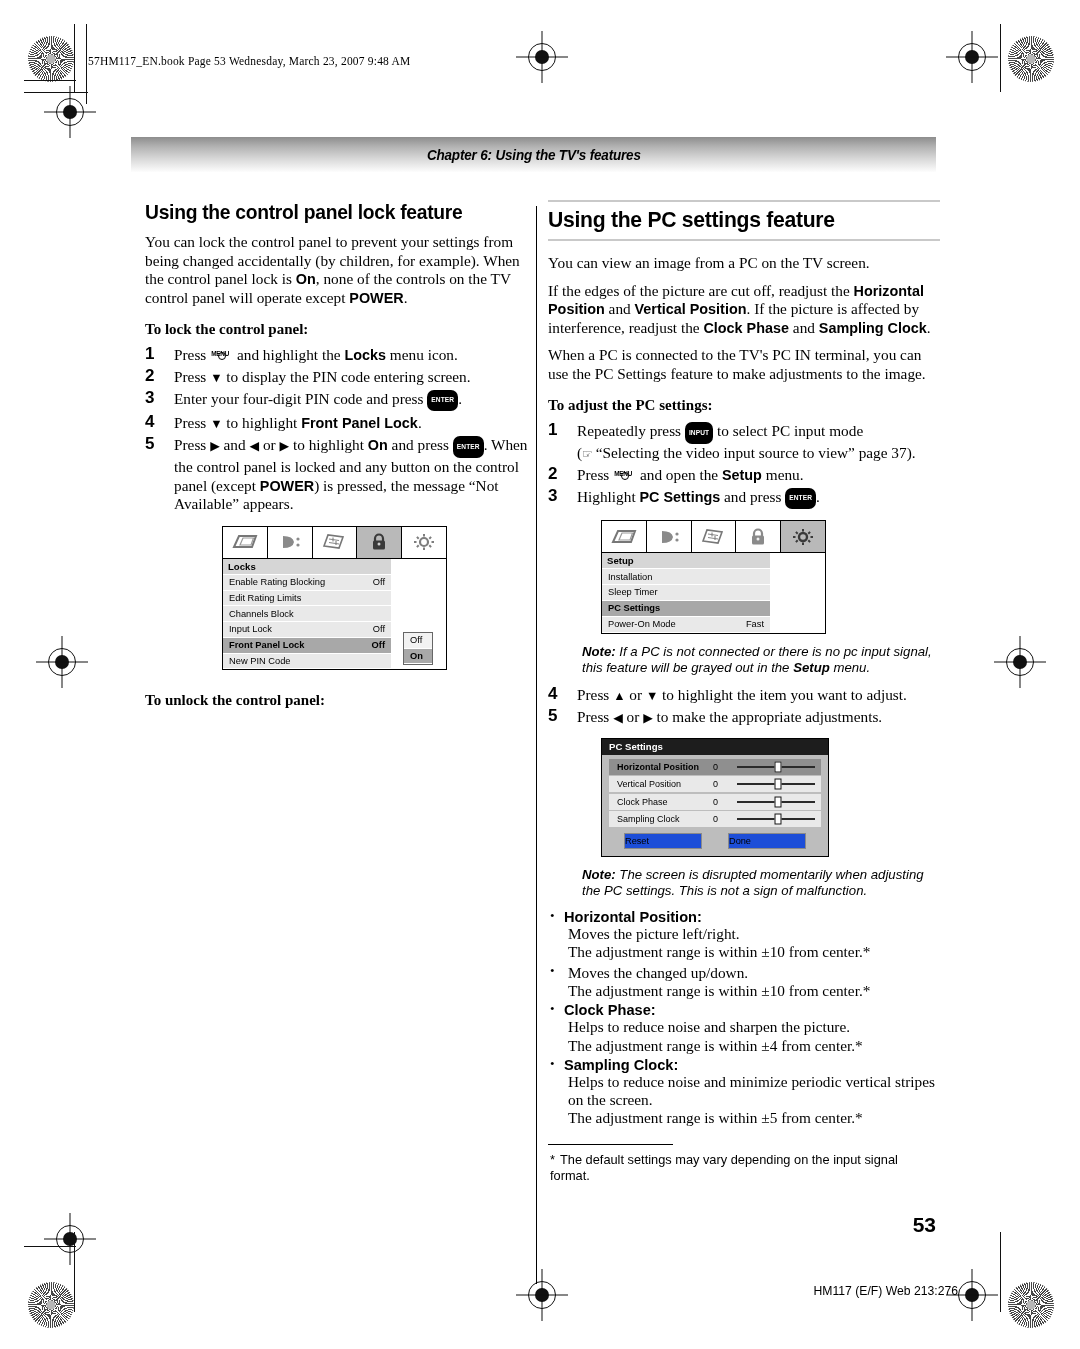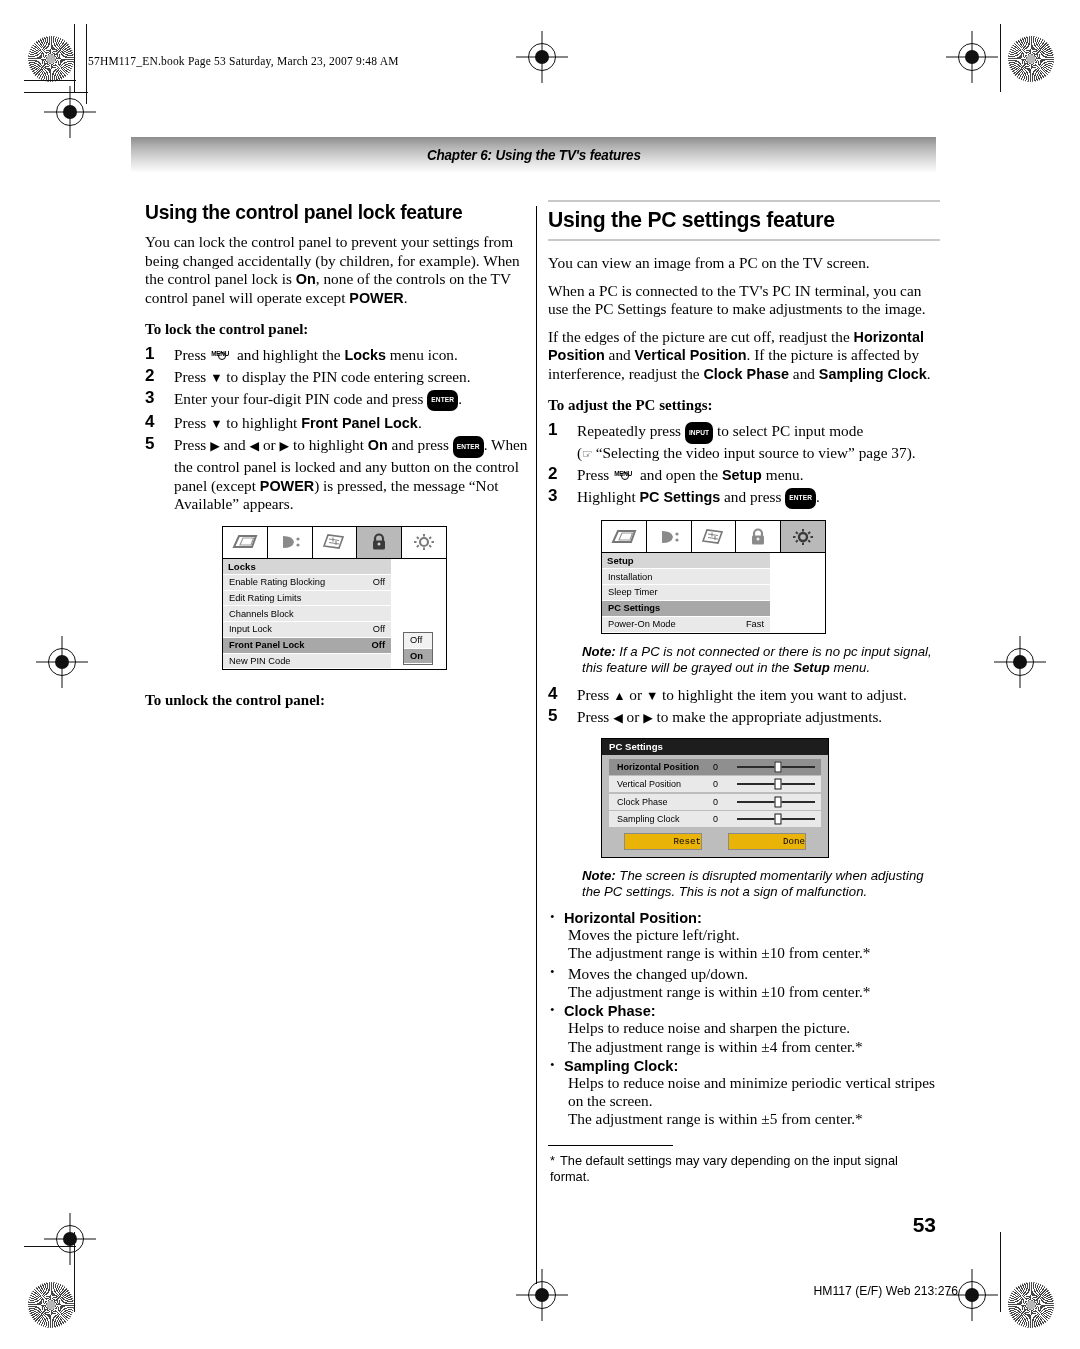--- a/index.html
+++ b/index.html
@@ -116,21 +116,21 @@
   .pcs-rows{padding:4px 7px 2px 7px;}
   .pcs-row{display:flex;align-items:center;height:16px;margin-bottom:1.5px;background:#e9e9e9;}
   .pcs-row.sel{background:#8f8f8f;}
   .pcs-row.sel .lbl{font-weight:bold;}
   .pcs-row .lbl{font-family:"Liberation Sans",sans-serif;font-size:9px;width:104px;padding-left:8px;box-sizing:border-box;}
   .pcs-row .val{font-family:"Liberation Sans",sans-serif;font-size:9px;width:22px;text-align:left;}
   .pcs-row .track{position:relative;flex:1;height:100%;}
   .pcs-row .track::before{content:"";position:absolute;left:2px;right:6px;top:50%;height:2px;background:#2b2b2b;transform:translateY(-50%);}
   .pcs-row .knob{position:absolute;left:50%;top:50%;width:7px;height:11px;background:#fff;border:1.4px solid #111;transform:translate(-50%,-50%);box-sizing:border-box;}
   .pcs-btns{display:flex;justify-content:center;gap:26px;padding:2px 0 7px 0;}
-  .pcs-btns div{background:#eab308;border:1px solid #8a8a8a;font-family:Liberation Mono, monospace;font-size:9.2px;padding:2px 0;width:76px;text-align:right;}
+  .pcs-btns div{background:#1d4ed8;border:1px solid #8a8a8a;font-family:Liberation Sans, sans-serif;font-size:9.2px;padding:2px 0;width:76px;text-align:left;}
 
   
   .pageno{position:absolute;right:144px;top:1213px;font-family:"Liberation Sans",sans-serif;font-weight:bold;font-size:21px;}
   .footer{position:absolute;right:122px;top:1284px;font-family:"Liberation Sans",sans-serif;font-size:12.2px;}
 </style>
 </head>
 <body>
 
 <div class="page">
 
@@ -174,21 +174,21 @@
 
   <div class="cropline cv" style="left:74px;top:24px;height:68px;"></div>
   <div class="cropline cv" style="left:86px;top:24px;height:80px;"></div>
   <div class="cropline ch" style="left:24px;top:80px;width:52px;"></div>
   <div class="cropline ch" style="left:24px;top:92px;width:64px;"></div>
   <div class="cropline cv" style="left:1000px;top:24px;height:68px;"></div>
   <div class="cropline cv" style="left:74px;top:1232px;height:80px;"></div>
   <div class="cropline ch" style="left:24px;top:1246px;width:52px;"></div>
   <div class="cropline cv" style="left:1000px;top:1232px;height:80px;"></div>
 
-  <div class="slug">57HM117_EN.book  Page 53  Saturday, March 23, 2007  9:48 AM</div>
+  <div class="slug">57HM117_EN.book  Page 53  Wednesday, March 23, 2007  9:48 AM</div>
 
   <div class="content">
 
     <div class="chapter-banner">
       <span>Chapter 6: Using the TV's features</span>
     </div>
 
     <div class="cols">
       <div class="divider"></div>
 
@@ -292,22 +292,22 @@
 
         <h2 class="sub" style="margin-top:22px;">To unlock the control panel:</h2>
       </div>
 
       <div class="colR">
         <div class="head-r-wrap">
           <h1 class="head-r">Using the PC settings feature</h1>
         </div>
 
         <p class="body">You can view an image from a PC on the TV screen.</p>
+        <p class="body"><span>If the edges of the picture are cut off, readjust the </span><b class="sans">Horizontal Position</b><span> and </span><b class="sans">Vertical Position</b><span>. If the picture is affected by interference, readjust the </span><b class="sans">Clock Phase</b><span> and </span><b class="sans">Sampling Clock</b><span>.</span></p>
         <p class="body">When a PC is connected to the TV's PC IN terminal, you can use the PC Settings feature to make adjustments to the image.</p>
-        <p class="body"><span>If the edges of the picture are cut off, readjust the </span><b class="sans">Horizontal Position</b><span> and </span><b class="sans">Vertical Position</b><span>. If the picture is affected by interference, readjust the </span><b class="sans">Clock Phase</b><span> and </span><b class="sans">Sampling Clock</b><span>.</span></p>
 
         <h2 class="sub">To adjust the PC settings:</h2>
 
         <ol class="steps">
           <li>
             <span class="num">1</span><span>Repeatedly press </span><span class="key-pill">INPUT</span><span> to select PC input mode</span><br><span>(</span><span class="hand">☞</span><span> “Selecting the video input source to view” page 37).</span>
           </li>
           <li>
             <span class="num">2</span><span>Press </span><span class="key-menu"><em>MENU</em><i></i></span><span> and open the </span><b class="sans">Setup</b><span> menu.</span>
           </li>

